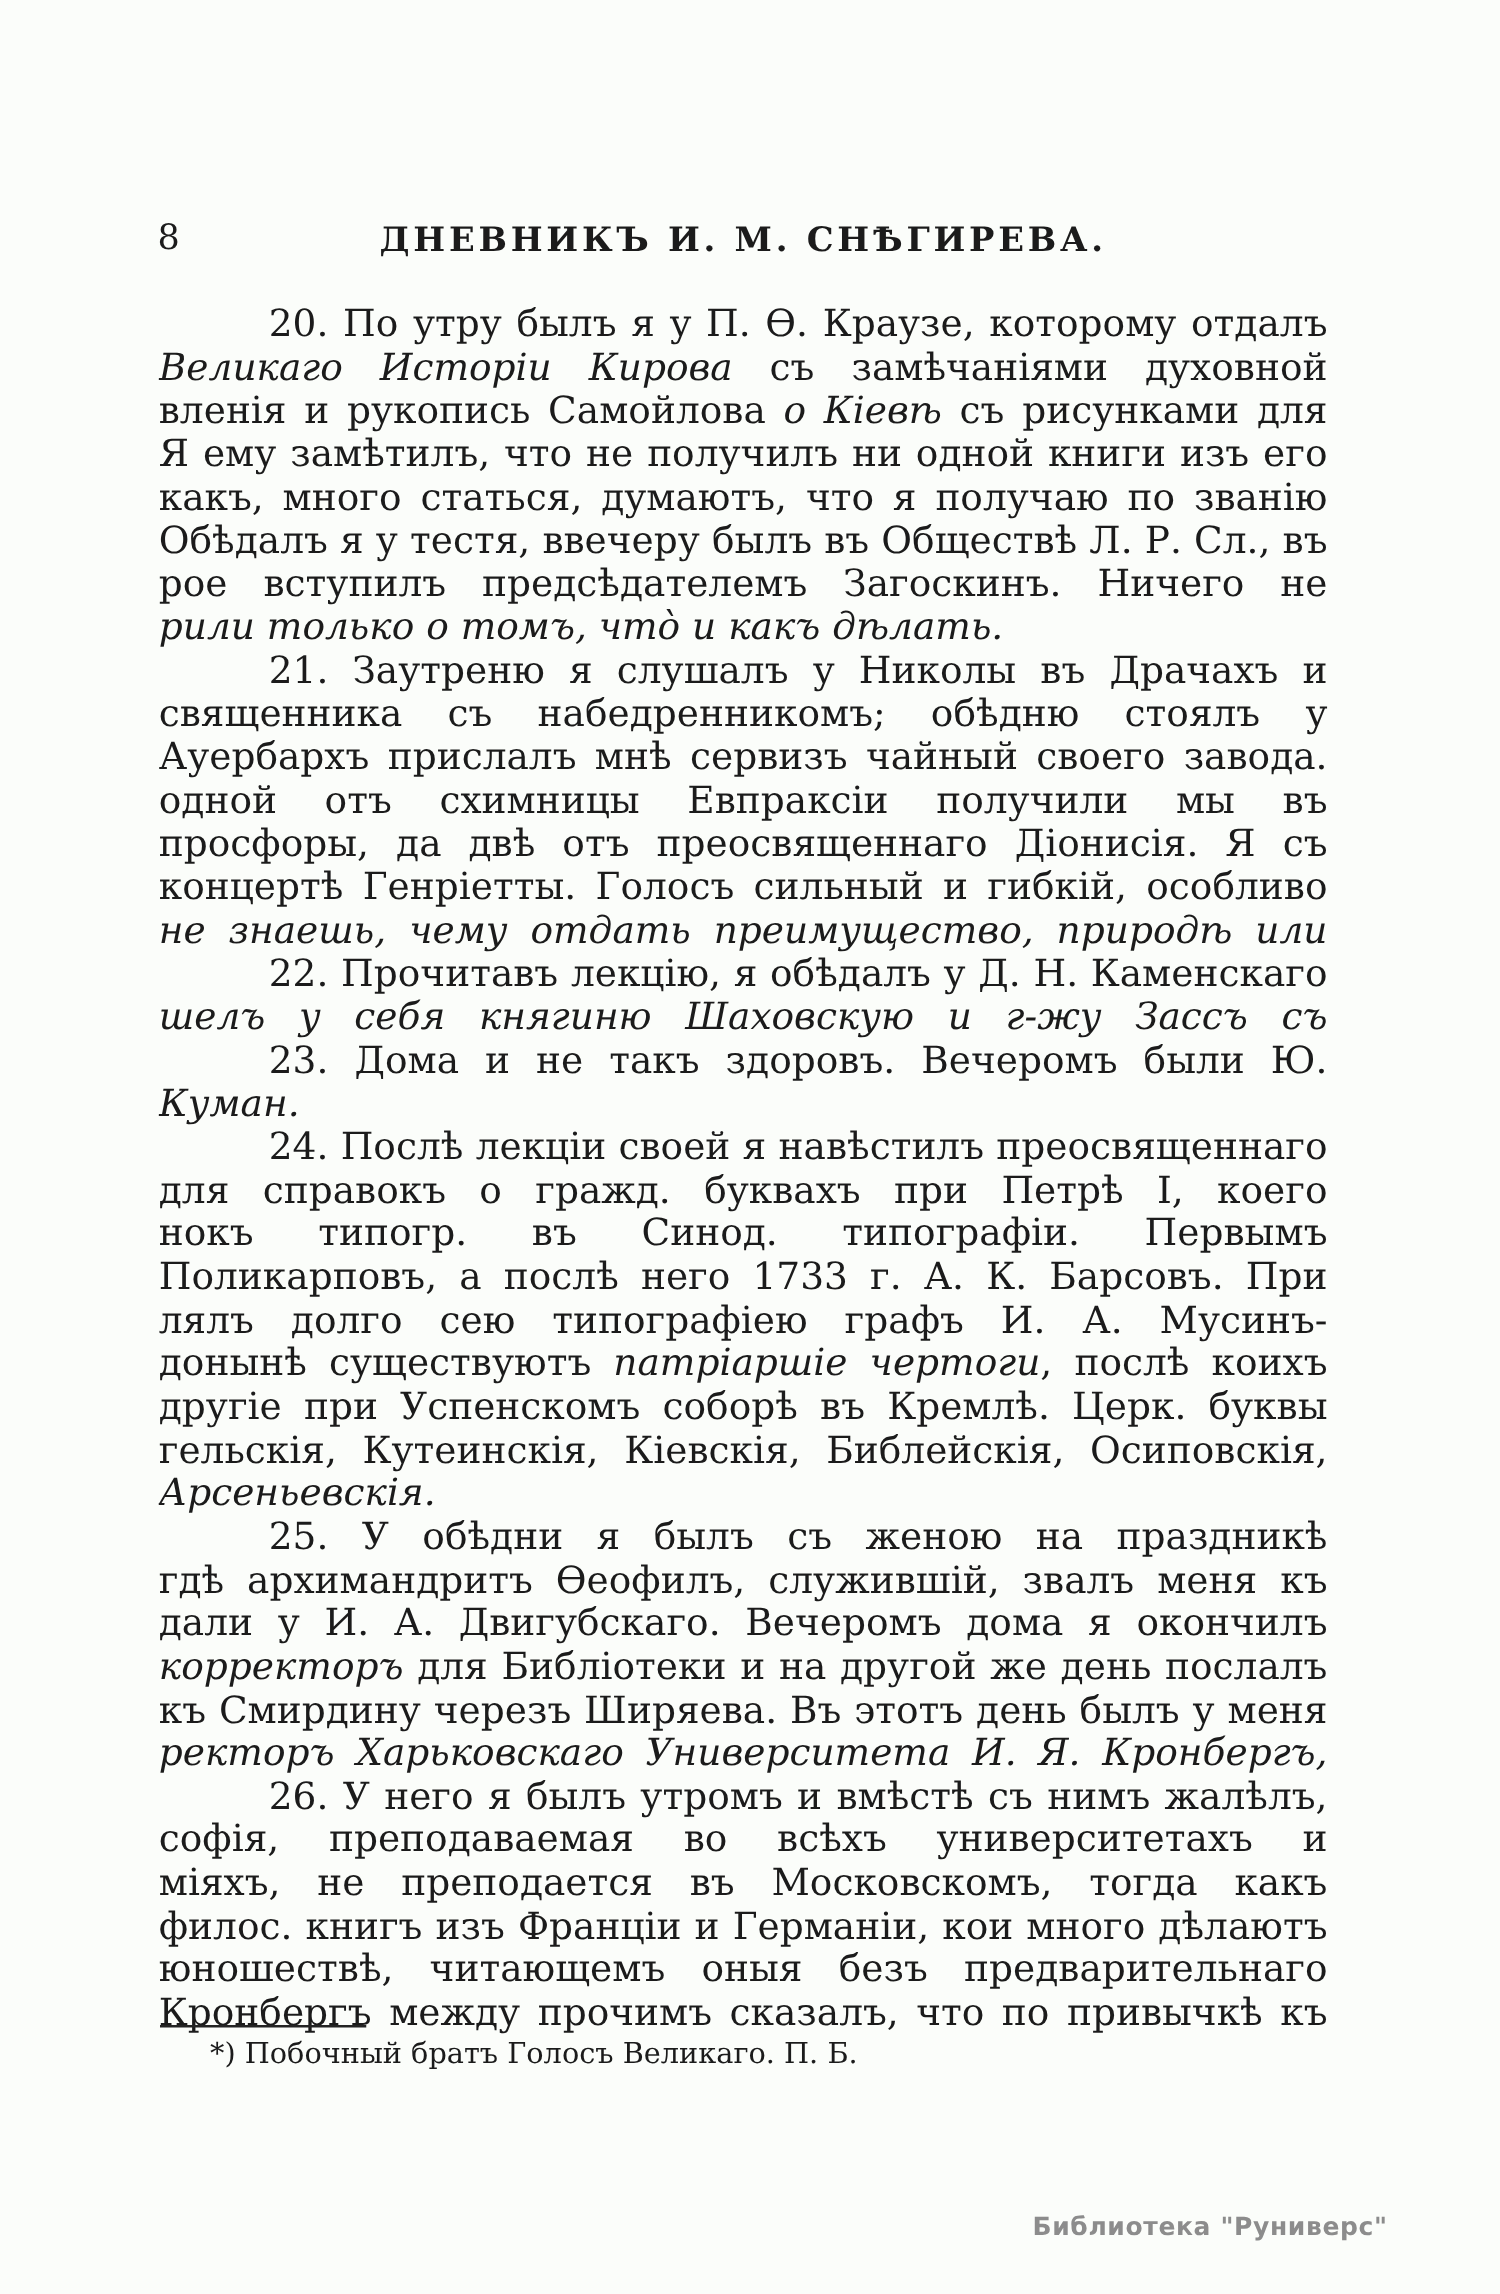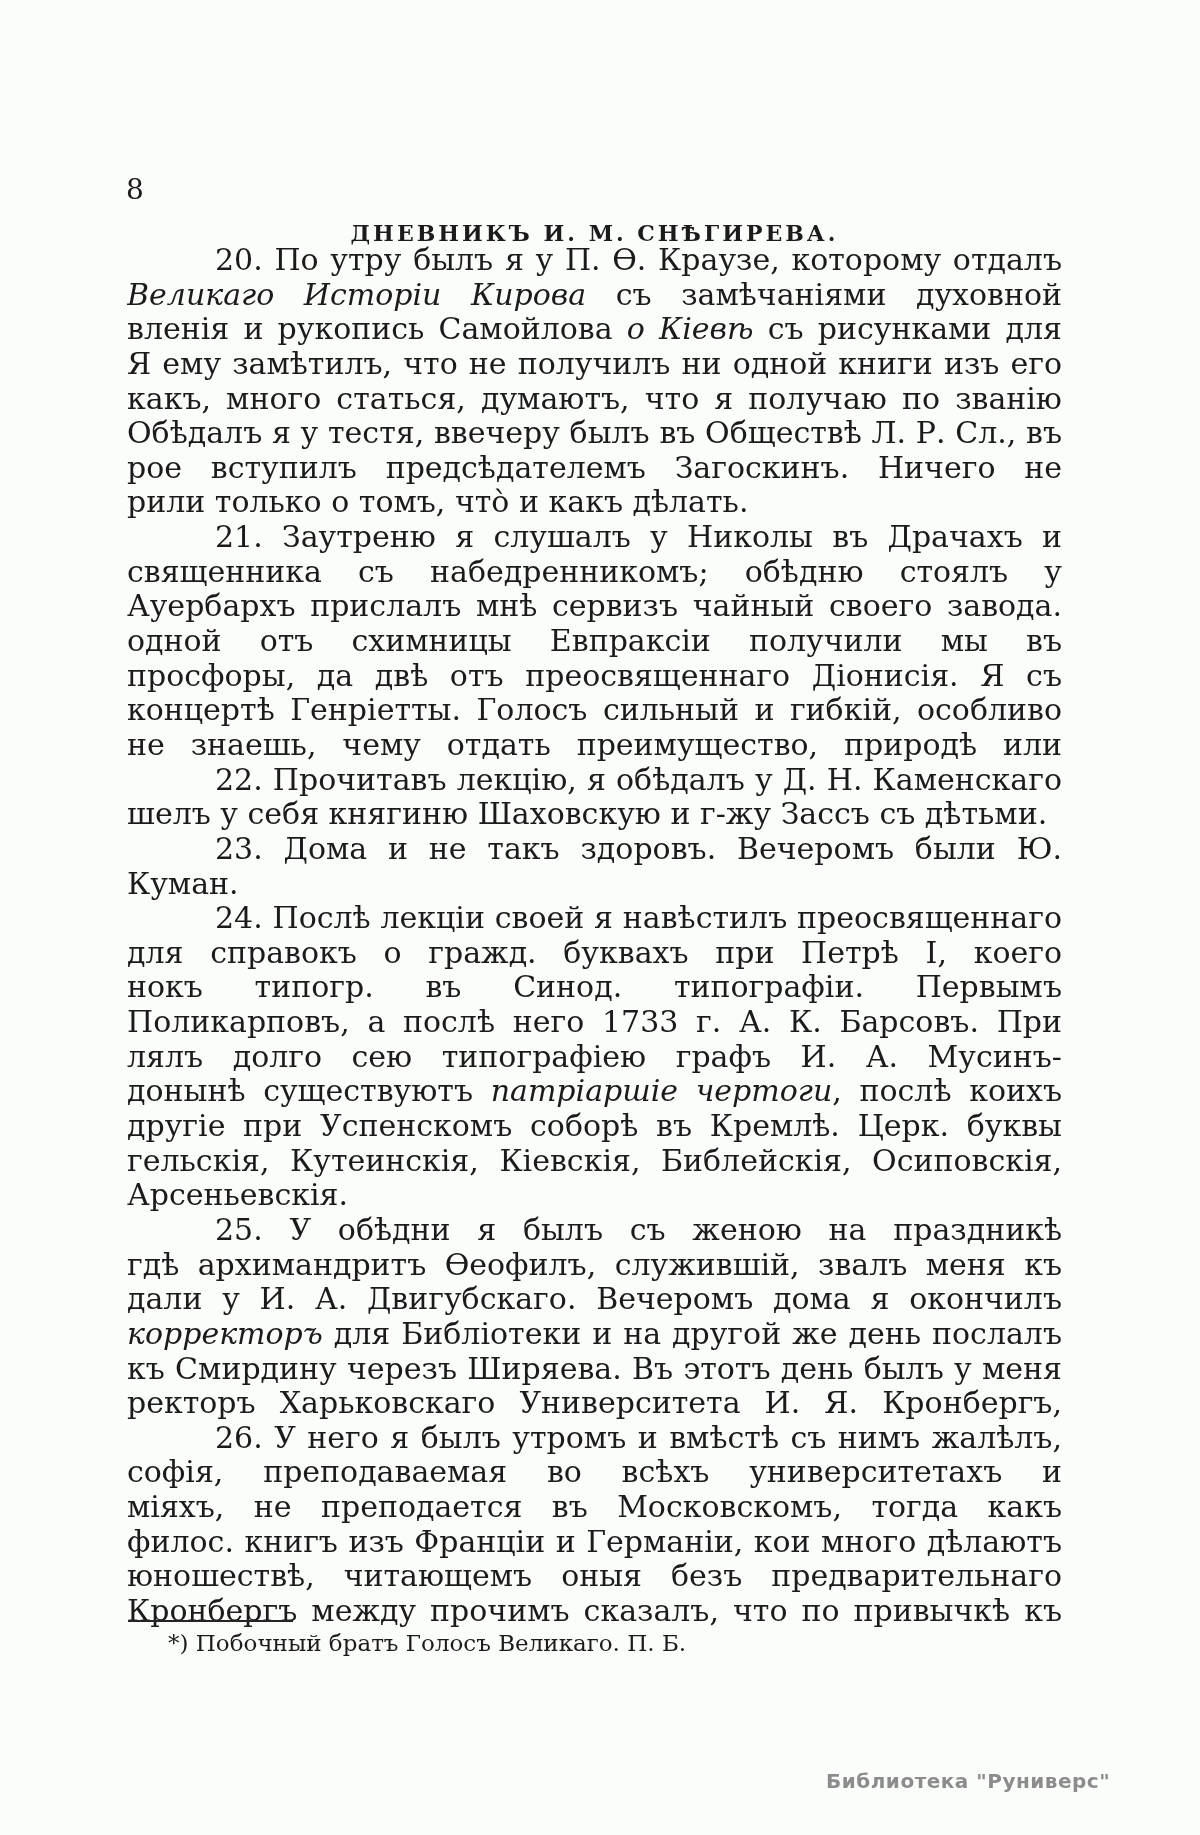--- a/index.html
+++ b/index.html
@@ -11,34 +11,33 @@
     color: #1b1b1b;
     overflow: hidden;
   }
   .page-number {
     position: absolute; left: 126px; top: 176px;
     font-size: 28px; line-height: 28px;
   }
   .page-header {
     position: absolute; left: 127px; top: 181px; width: 935px;
     text-align: center;
-    font-size: 22px; font-weight: bold; letter-spacing: 3px;
+    font-size: 27px; font-weight: bold; letter-spacing: 3px;
     line-height: 24px;
-    margin-top: 40px;
   }
   .text-body {
     position: absolute; left: 127px; top: 243px; width: 935px;
     font-size: 30px;
   }
   .line {
     height: 34.65px; line-height: 34.65px;
     text-align: justify; text-align-last: justify;
     overflow: hidden;
   }
-  .line.lastline { text-align-last: left; }
+  .line.lastline { text-align-last: left; font-style: italic; }
   .line.indent { text-indent: 88px; }
   .it { font-style: italic; }
   .footnote-rule {
     position: absolute; left: 128px; top: 1620px;
     width: 165px; height: 2px; background: #242424;
   }
   .footnote {
     position: absolute; left: 168px; top: 1629px;
     font-size: 23px; line-height: 28px;
   }

